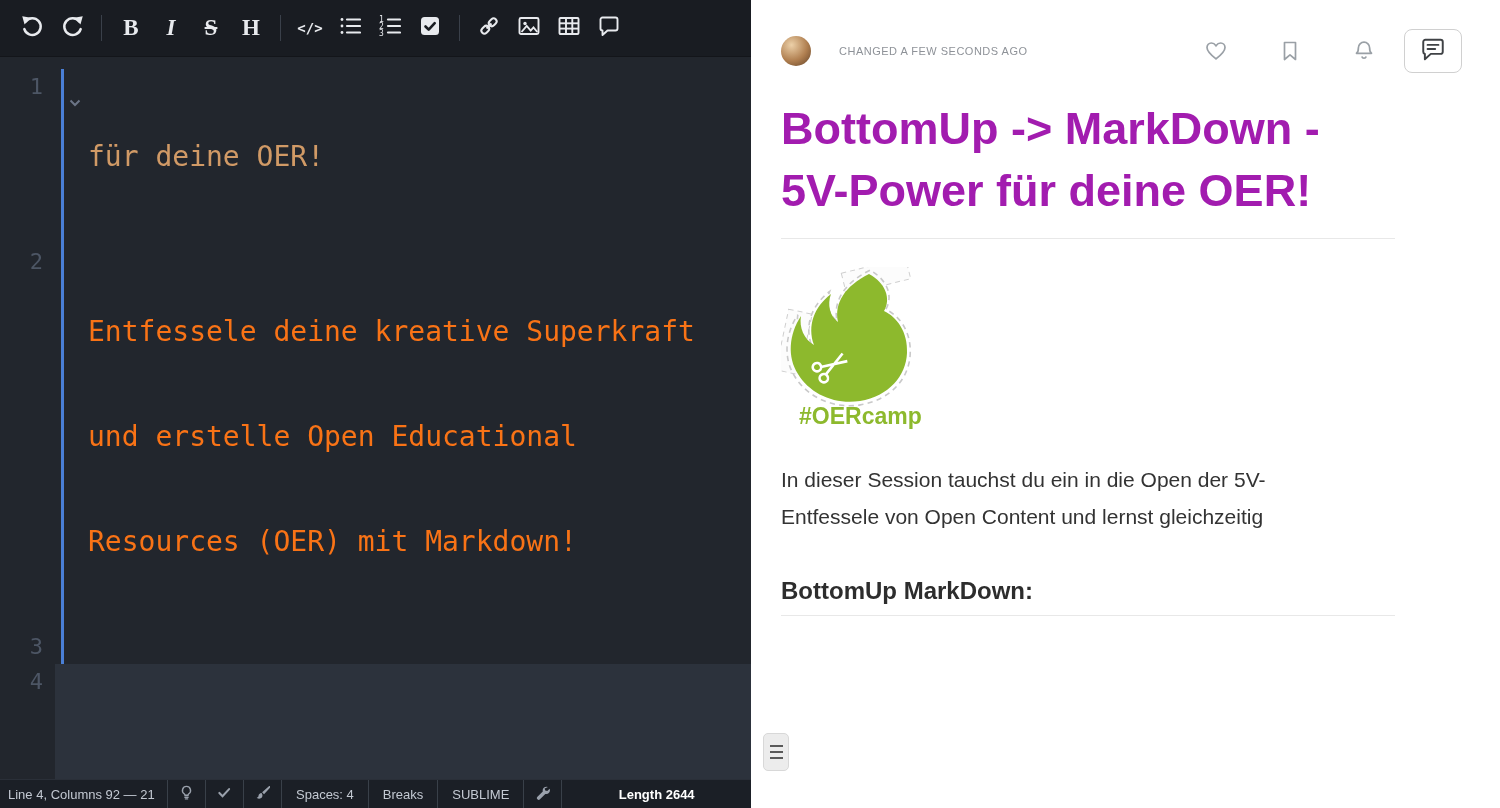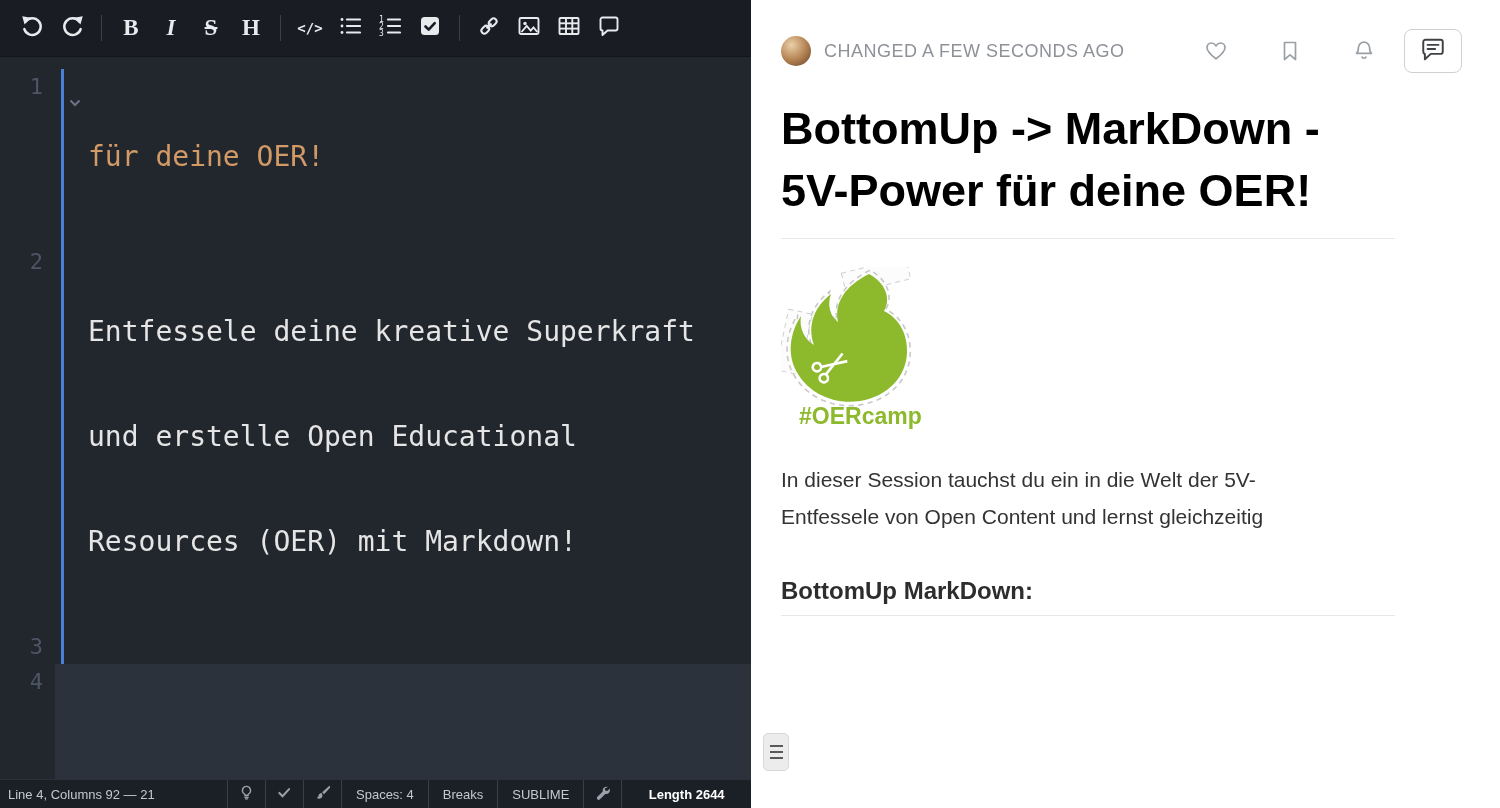--- a/index.html
+++ b/index.html
@@ -13,48 +13,48 @@
   .tb-text{font-family:"Liberation Serif",serif;font-size:23px;font-weight:bold;color:#e8eaee;}
   .tb-italic{font-style:italic;}
   .tb-strike{text-decoration:line-through;}
   .tb-code{font-family:"DejaVu Sans Mono",monospace;font-size:14px;font-weight:bold;color:#e8eaee;}
 
   .editor-body{flex:1;position:relative;overflow:hidden;padding-top:12px;}
   .change-bar{position:absolute;left:61px;top:12px;width:3px;height:595px;background:#4a7fd6;z-index:3;}
   .code-line{display:flex;}
   .gutter{width:55px;flex-shrink:0;text-align:right;padding-right:12px;box-sizing:border-box;color:#4d5665;font:22px/35px "DejaVu Sans Mono",monospace;position:relative;}
   .fold{position:absolute;right:-26px;top:13px;z-index:4;cursor:pointer;}
-  .line-rows{flex:1;padding-left:33px;font:28px/35px "DejaVu Sans Mono",monospace;color:#e5e5e5;white-space:pre;}
+  .line-rows{flex:1;padding-left:33px;font:28px/35px "DejaVu Sans Mono",monospace;color:#f97316;white-space:pre;}
   .row{height:35px;}
   .c-heading{color:#d19a66;}
   .c-link{color:#61afef;}
   .active{background:#2c323c;}
 
   .statusbar{height:28px;flex-shrink:0;background:#1b1f26;border-top:1px solid #2a2f38;display:flex;align-items:stretch;font-size:13px;color:#c3c9d2;}
   .seg{display:flex;align-items:center;border-right:1px solid #394049;padding:0 10px;white-space:nowrap;overflow:hidden;}
-  .seg-pos{width:228px;box-sizing:border-box;padding-left:8px;}
+  .seg-pos{width:168px;box-sizing:border-box;padding-left:8px;}
   .seg-icon{width:38px;box-sizing:border-box;justify-content:center;color:#9aa1ac;cursor:pointer;}
   .seg-toggle{padding:0 14px;cursor:pointer;}
   .seg-length{flex:1;justify-content:center;font-weight:bold;color:#fff;border-right:none;}
 
   
   .preview-pane{position:absolute;left:751px;top:0;width:749px;height:808px;background:#fff;overflow:hidden;}
   .grip{position:absolute;left:12px;top:733px;width:26px;height:38px;background:#ececec;border:1px solid #d8d8d8;border-radius:5px;display:flex;flex-direction:column;justify-content:center;align-items:center;gap:4px;z-index:9;cursor:col-resize;box-sizing:border-box;}
   .grip span{width:13px;height:2px;background:#5a5a5a;}
 
   .preview-header{display:flex;align-items:center;margin:28px 38px 0 30px;height:46px;}
   .avatar{width:30px;height:30px;border-radius:50%;background:radial-gradient(circle at 35% 30%, #ecd0a8, #b07f50 55%, #5f4026);flex-shrink:0;}
-  .meta{margin-left:13px;font-size:18px;color:#8e9298;letter-spacing:.5px;}
+  .meta{margin-left:28px;font-size:11px;color:#8e9298;letter-spacing:.5px;}
   .header-icons{margin-left:auto;display:flex;align-items:center;gap:50px;color:#9aa0a6;}
   .hicon{cursor:pointer;display:flex;}
   .comment-btn{margin-left:28px;width:56px;height:42px;border:1px solid #d0d0d0;border-radius:8px;display:flex;align-items:center;justify-content:center;background:#fff;color:#3f4245;cursor:pointer;}
 
   .article{margin:24px 0 0 30px;width:614px;color:#333;}
   .h1-block{padding-bottom:16px;border-bottom:1px solid #e8e8e8;}
-  .h1-line{font-size:45px;font-weight:bold;line-height:62px;color:#000000;white-space:nowrap;}
+  .h1-line{font-size:45px;font-weight:bold;line-height:62px;color:#a21caf;white-space:nowrap;}
   .para{margin-top:26px;font-size:21px;line-height:37px;color:#333;}
   .para div{white-space:nowrap;}
   .logo-wrap{margin-top:28px;}
   .h2-block{margin-top:42px;font-size:24px;font-weight:bold;color:#2d2d2d;padding-bottom:10px;border-bottom:1px solid #e8e8e8;}
 </style>
 </head>
 <body>
 
 <div class="editor-pane">
 
@@ -277,19 +277,19 @@
             <circle cx="1" cy="2" r="4.2"></circle>
             <circle cx="1" cy="15" r="4.2"></circle>
             <path d="M4.5 4 L30 13 M4.5 13 L30 4"></path>
           </g>
         </g>
         <text x="18" y="157" font-family="Liberation Sans, sans-serif" font-weight="bold" font-size="23" fill="#8db92d">#OERcamp</text>
       </svg>
     </div>
 
     <div class="para">
-      <div>In dieser Session tauchst du ein in die Welt der 5V-</div>
+      <div>In dieser Session tauchst du ein in die Open der 5V-</div>
       <div>Entfessele von Open Content und lernst gleichzeitig</div>
     </div>
 
     <div class="h2-block">BottomUp MarkDown:</div>
   </div>
 </div>
 
 </body></html>

